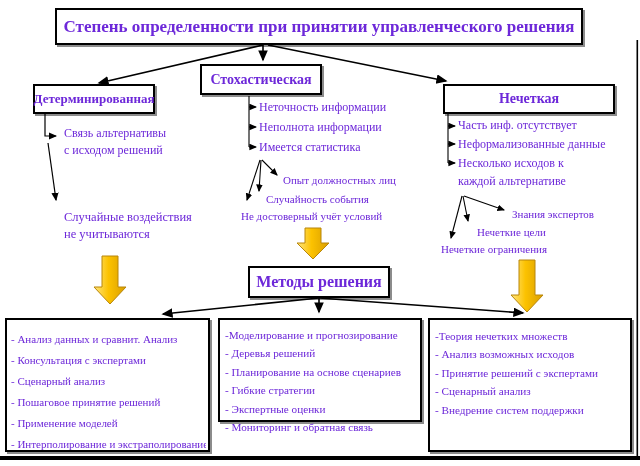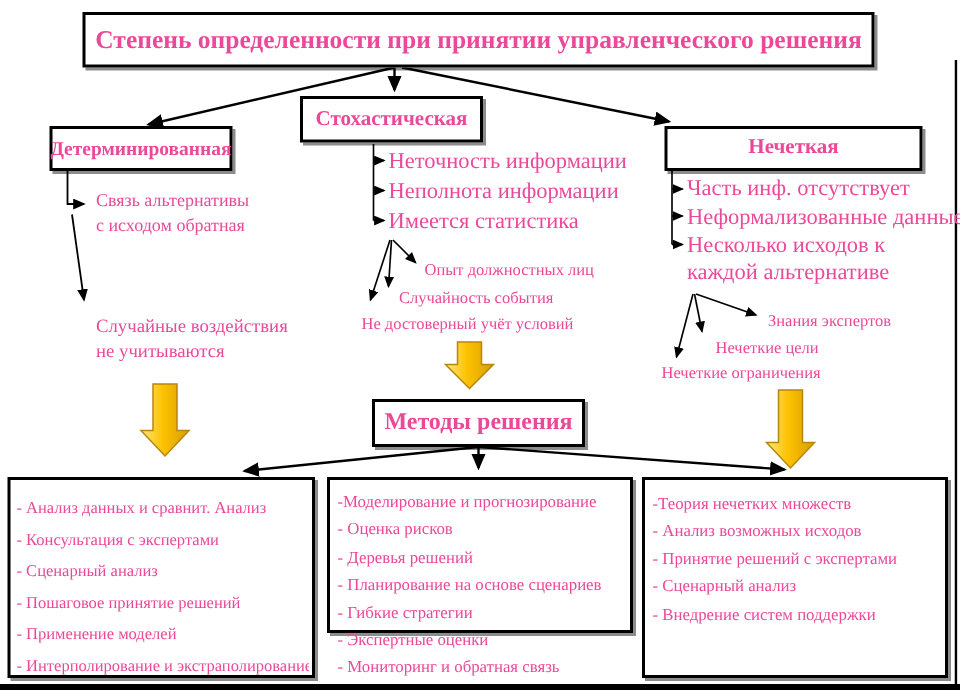--- a/index.html
+++ b/index.html
@@ -1,28 +1,28 @@
 <!DOCTYPE html>
 <html><head>
 <meta charset="utf-8">
 <style>
   html,body{margin:0;padding:0;background:#fff;}
   .stage{
     position:relative;width:640px;height:466px;background:#fff;overflow:hidden;
-    font-family:"Liberation Serif","DejaVu Serif",serif;color:#ec4899;text-decoration:underline;
+    font-family:"Liberation Serif","DejaVu Serif",serif;color:#6d28d9;text-decoration:underline;
   }
   .overlay{position:absolute;left:0;top:0;width:640px;height:466px;z-index:0;}
   .box{
     position:absolute;background:#fff;border:2px solid #000;
     box-shadow:2px 2px 0 rgba(0,0,0,0.45);
     display:flex;align-items:center;justify-content:center;
     font-weight:bold;text-align:center;z-index:2;box-sizing:border-box;
   }
   .note{position:absolute;z-index:1;white-space:nowrap;}
-  .feat{position:absolute;z-index:1;font-size:15px;white-space:nowrap;}
+  .feat{position:absolute;z-index:1;font-size:12px;white-space:nowrap;}
   .sub{position:absolute;z-index:1;font-size:11px;white-space:nowrap;}
   .mlist{
     position:absolute;z-index:2;background:#fff;border:2px solid #000;
     box-shadow:2px 2px 0 rgba(0,0,0,0.45);box-sizing:border-box;
     font-size:11.2px;
   }
   .mlist div{white-space:nowrap;overflow:hidden;}
 </style>
 </head>
 <body>
@@ -97,21 +97,21 @@
   </div>
   <div class="box" style="left:200px;top:64px;width:122px;height:31px;font-size:14px;">
     <span>Стохастическая</span>
   </div>
   <div class="box" style="left:443px;top:84px;width:172px;height:30px;font-size:14px;">
     <span>Нечеткая</span>
   </div>
 
   <div class="note" style="left:64px;top:125px;font-size:12px;line-height:16.5px;">
     <div>Связь альтернативы</div>
-    <div>с исходом обратная</div>
+    <div>с исходом решений</div>
   </div>
   <div class="note" style="left:64px;top:209px;font-size:12.5px;line-height:16.5px;">
     <div>Случайные  воздействия</div>
     <div>не учитываются</div>
   </div>
 
   <div class="feat" style="left:259px;top:100px;">Неточность информации</div>
   <div class="feat" style="left:259px;top:120px;">Неполнота информации</div>
   <div class="feat" style="left:259px;top:140px;">Имеется статистика</div>
 
@@ -136,21 +136,20 @@
     <div>- Анализ  данных и сравнит.  Анализ</div>
     <div>- Консультация  с экспертами</div>
     <div>- Сценарный  анализ</div>
     <div>- Пошаговое принятие  решений</div>
     <div>- Применение  моделей</div>
     <div>- Интерполирование  и экстраполирование</div>
   </div>
 
   <div class="mlist" style="left:218px;top:318px;width:204px;height:104px;padding:6px 2px 0 5px;line-height:18.4px;">
     <div>-Моделирование  и прогнозирование</div>
-    <div>- Оценка рисков</div>
     <div>- Деревья решений</div>
     <div>- Планирование  на основе сценариев</div>
     <div>- Гибкие стратегии</div>
     <div>- Экспертные  оценки</div>
     <div>- Мониторинг  и обратная связь</div>
   </div>
 
   <div class="mlist" style="left:428px;top:318px;width:204px;height:134px;padding:7px 2px 16px 5px;line-height:18.4px;">
     <div>-Теория  нечетких  множеств</div>
     <div>- Анализ  возможных  исходов</div>

